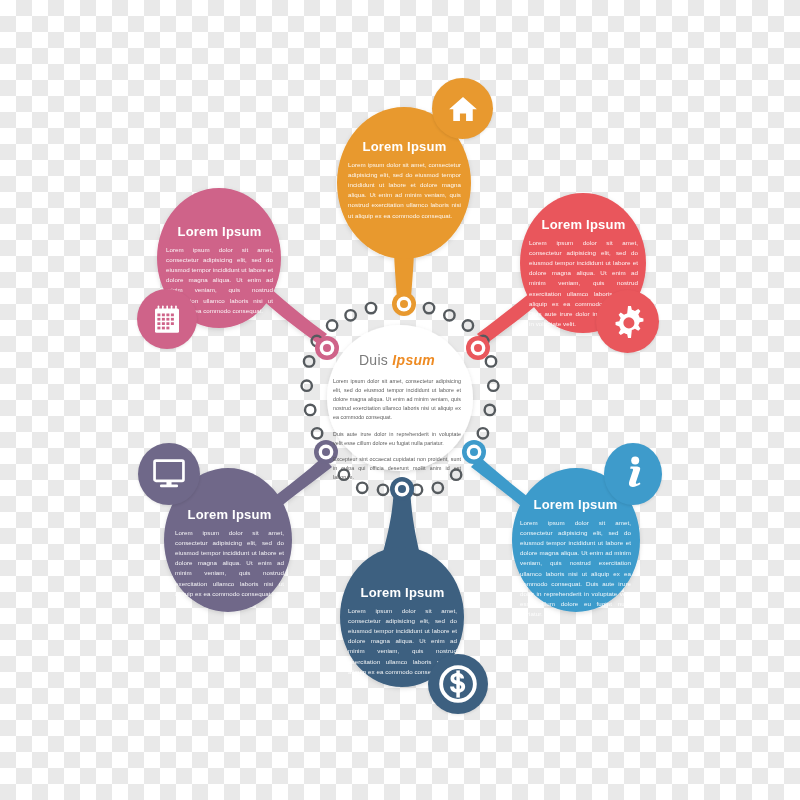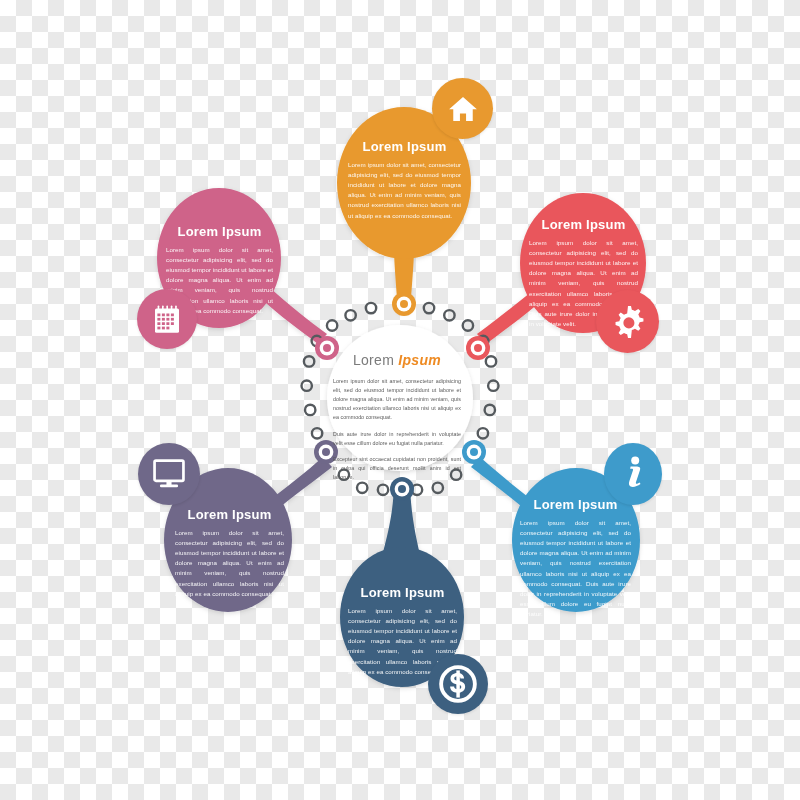--- a/index.html
+++ b/index.html
@@ -277,21 +277,21 @@
     <div class="petal-body">Lorem ipsum dolor sit amet, consectetur adipisicing elit, sed do eiusmod tempor incididunt ut labore et dolore magna aliqua. Ut enim ad minim veniam, quis nostrud exercitation ullamco laboris nisi ut aliquip ex ea commodo consequat.</div>
   </div>
 
   <div class="petal-text" style="left:175px;top:508px;width:109px;">
     <div class="petal-title">Lorem Ipsum</div>
     <div class="petal-body">Lorem ipsum dolor sit amet, consectetur adipisicing elit, sed do eiusmod tempor incididunt ut labore et dolore magna aliqua. Ut enim ad minim veniam, quis nostrud exercitation ullamco laboris nisi ut aliquip ex ea commodo consequat.</div>
   </div>
 
   <div id="hub-text">
     <div id="hub-title">
-      <span>Lorem</span>
+      <span>Duis</span>
       <span class="accent">Ipsum</span>
     </div>
     <p class="hub-p">Lorem ipsum dolor sit amet, consectetur adipisicing elit, sed do eiusmod tempor incididunt ut labore et dolore magna aliqua. Ut enim ad minim veniam, quis nostrud exercitation ullamco laboris nisi ut aliquip ex ea commodo consequat.</p>
     <p class="hub-p">Duis aute irure dolor in reprehenderit in voluptate velit esse cillum dolore eu fugiat nulla pariatur.</p>
     <p class="hub-p">Excepteur sint occaecat cupidatat non proident, sunt in culpa qui officia deserunt mollit anim id est laborum.</p>
   </div>
 
 </div>
 
 </body></html>

